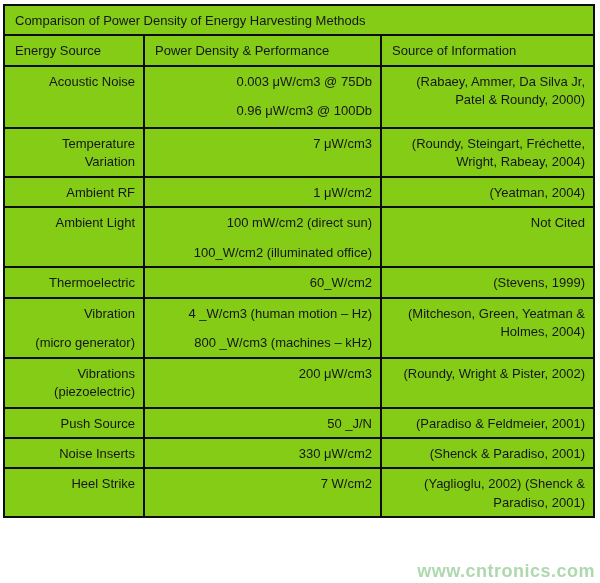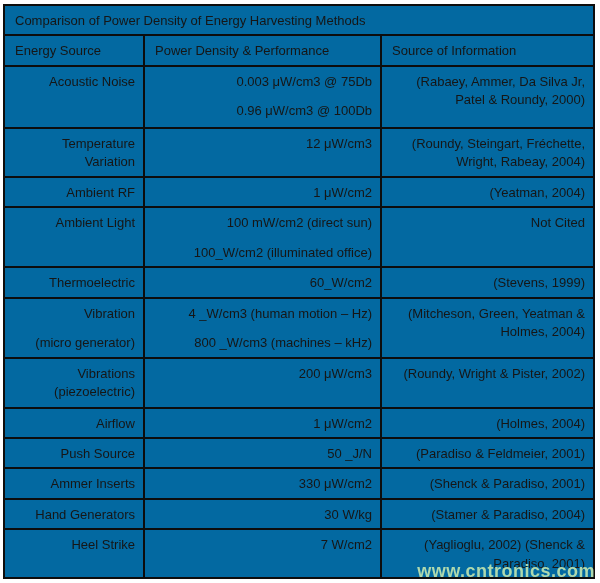--- a/index.html
+++ b/index.html
@@ -17,21 +17,21 @@
   }
   .table-wrap {
     position: absolute;
     left: 3px;
     top: 4px;
   }
   table.harvest {
     border-collapse: collapse;
     table-layout: fixed;
     width: 592px;
-    background: #0369a1;
+    background: #84cc16;
   }
   table.harvest td {
     border: 2px solid #0d0d0d;
     vertical-align: top;
     padding: 6px 8px 4px 10px;
     font-size: 13px;
     line-height: 1.42;
     overflow: hidden;
   }
   table.harvest td p {
@@ -86,21 +86,21 @@
         <td>
             <p>(Rabaey, Ammer, Da Silva Jr, Patel &amp; Roundy, 2000)</p>
           </td>
       </tr>
 
       <tr style="height:48px">
         <td>
             <p>Temperature Variation</p>
           </td>
         <td>
-            <p>12 μW/cm3</p>
+            <p>7 μW/cm3</p>
           </td>
         <td>
             <p>(Roundy, Steingart, Fréchette, Wright, Rabeay, 2004)</p>
           </td>
       </tr>
 
       <tr style="height:24px">
         <td>
             <p>Ambient RF</p>
           </td>
@@ -156,67 +156,45 @@
             <p>Vibrations (piezoelectric)</p>
           </td>
         <td>
             <p>200 μW/cm3</p>
           </td>
         <td>
             <p>(Roundy, Wright &amp; Pister, 2002)</p>
           </td>
       </tr>
 
-      <tr style="height:23px">
-        <td>
-            <p>Airflow</p>
-          </td>
-        <td>
-            <p>1 μW/cm2</p>
-          </td>
-        <td>
-            <p>(Holmes, 2004)</p>
-          </td>
-      </tr>
 
       <tr style="height:25px">
         <td>
             <p>Push Source</p>
           </td>
         <td>
             <p>50 _J/N</p>
           </td>
         <td>
             <p>(Paradiso &amp; Feldmeier, 2001)</p>
           </td>
       </tr>
 
       <tr style="height:25px">
         <td>
-            <p>Ammer Inserts</p>
+            <p>Noise Inserts</p>
           </td>
         <td>
             <p>330 μW/cm2</p>
           </td>
         <td>
             <p>(Shenck &amp; Paradiso, 2001)</p>
           </td>
       </tr>
 
-      <tr style="height:26px">
-        <td>
-            <p>Hand Generators</p>
-          </td>
-        <td>
-            <p>30 W/kg</p>
-          </td>
-        <td>
-            <p>(Stamer &amp; Paradiso, 2004)</p>
-          </td>
-      </tr>
 
       <tr style="height:43px">
         <td>
             <p>Heel Strike</p>
           </td>
         <td>
             <p>7 W/cm2</p>
           </td>
         <td>
             <p>(Yaglioglu, 2002) (Shenck &amp; Paradiso, 2001)</p>

